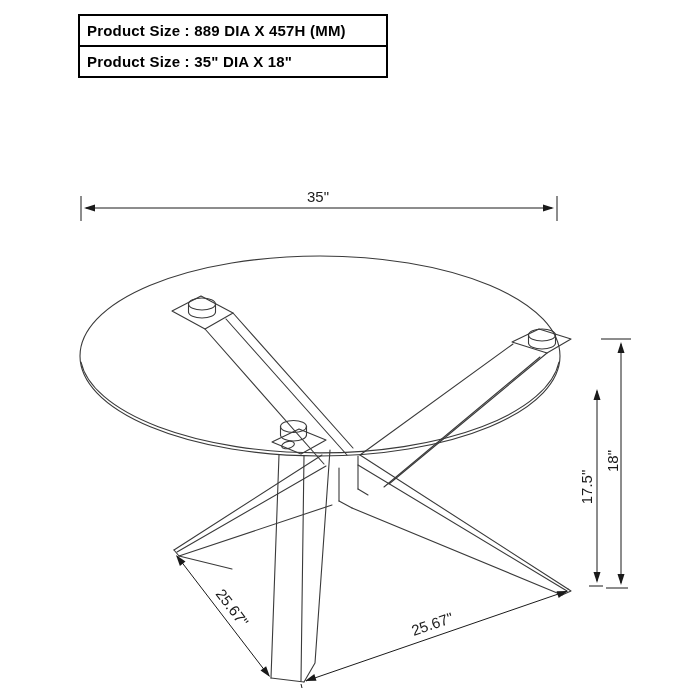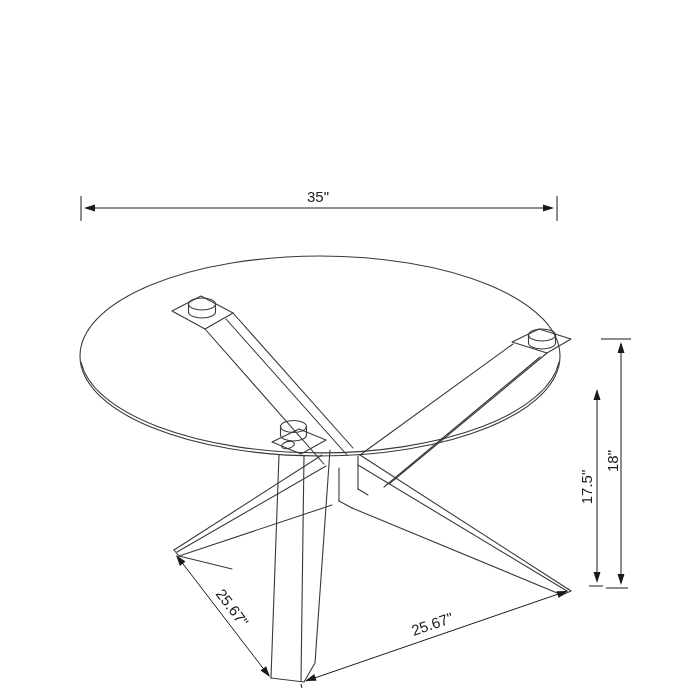--- a/index.html
+++ b/index.html
@@ -25,20 +25,24 @@
   .draw{stroke:#3a3a3a;stroke-width:1.1;fill:none;stroke-linecap:round;stroke-linejoin:round;}
   .dim{stroke:#1a1a1a;stroke-width:1;fill:none;stroke-linecap:butt;}
   .arrow{fill:#1a1a1a;stroke:none;}
   .dim-label{font-family:"Liberation Sans",sans-serif;font-size:15px;fill:#1a1a1a;}
 </style>
 </head>
 <body>
 
 <div id="stage">
 
+  <div id="spec-box">
+    <div class="spec-row">Product Size : 889 DIA X 457H (MM)</div>
+    <div class="spec-row">Product Size : 35" DIA X 18"</div>
+  </div>
 
   <svg id="diagram-svg" width="700" height="700" viewBox="0 0 700 700">
 
     <g>
       <line class="dim" x1="81" y1="196" x2="81" y2="221"></line>
       <line class="dim" x1="557" y1="196" x2="557" y2="221"></line>
       <line class="dim" x1="86" y1="208" x2="552" y2="208"></line>
       <polygon class="arrow" points="84,208 95,204.5 95,211.5"></polygon>
       <polygon class="arrow" points="554,208 543,204.5 543,211.5"></polygon>
       <text class="dim-label" x="318" y="202" text-anchor="middle">35"</text>

